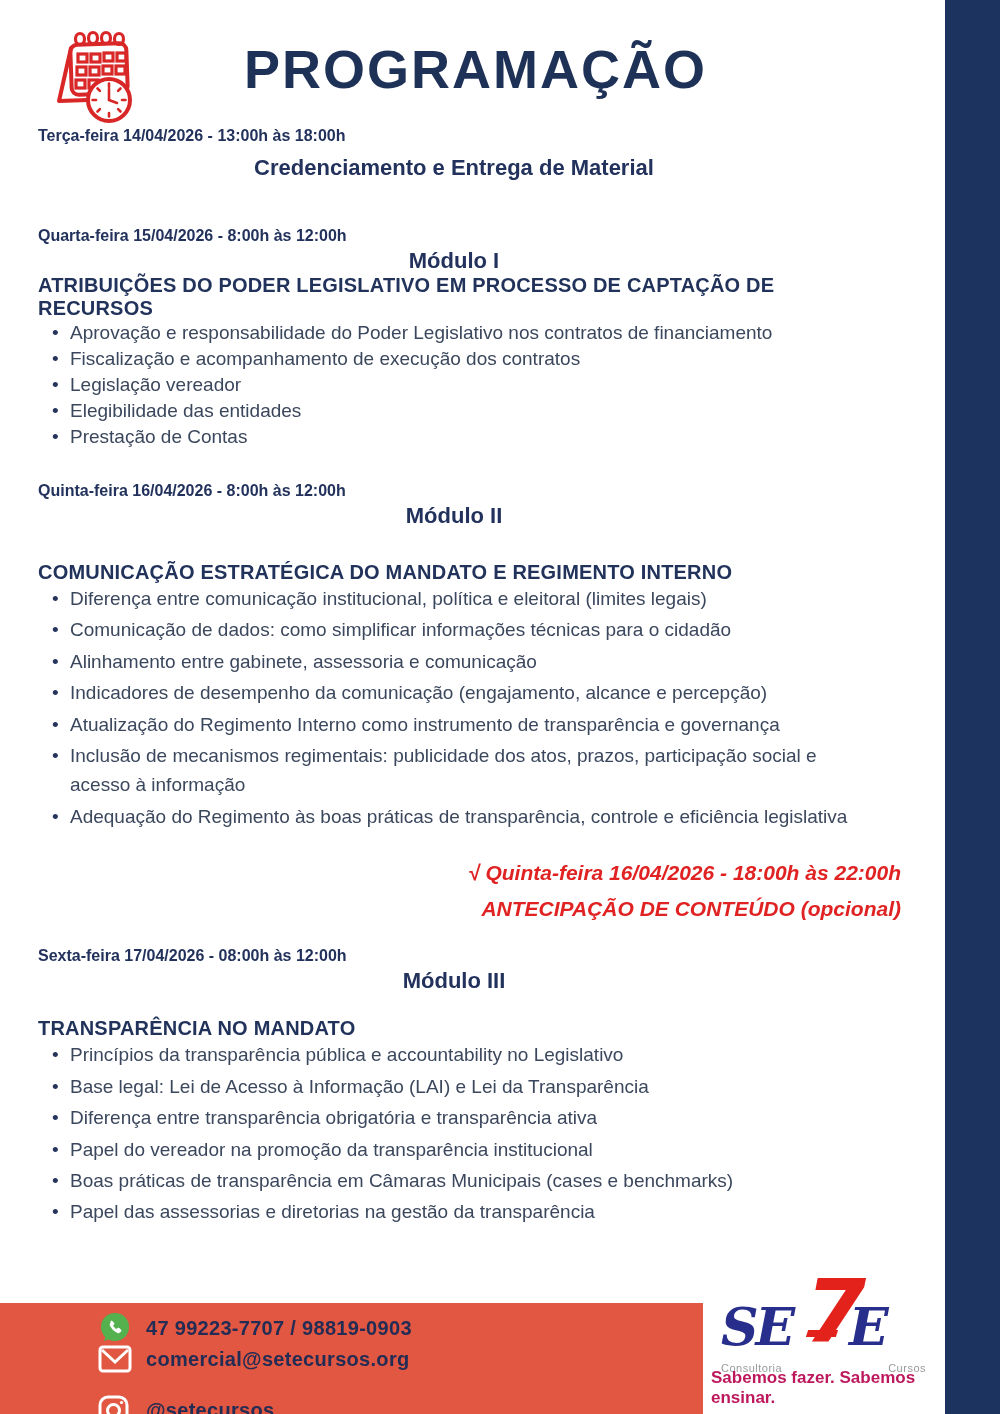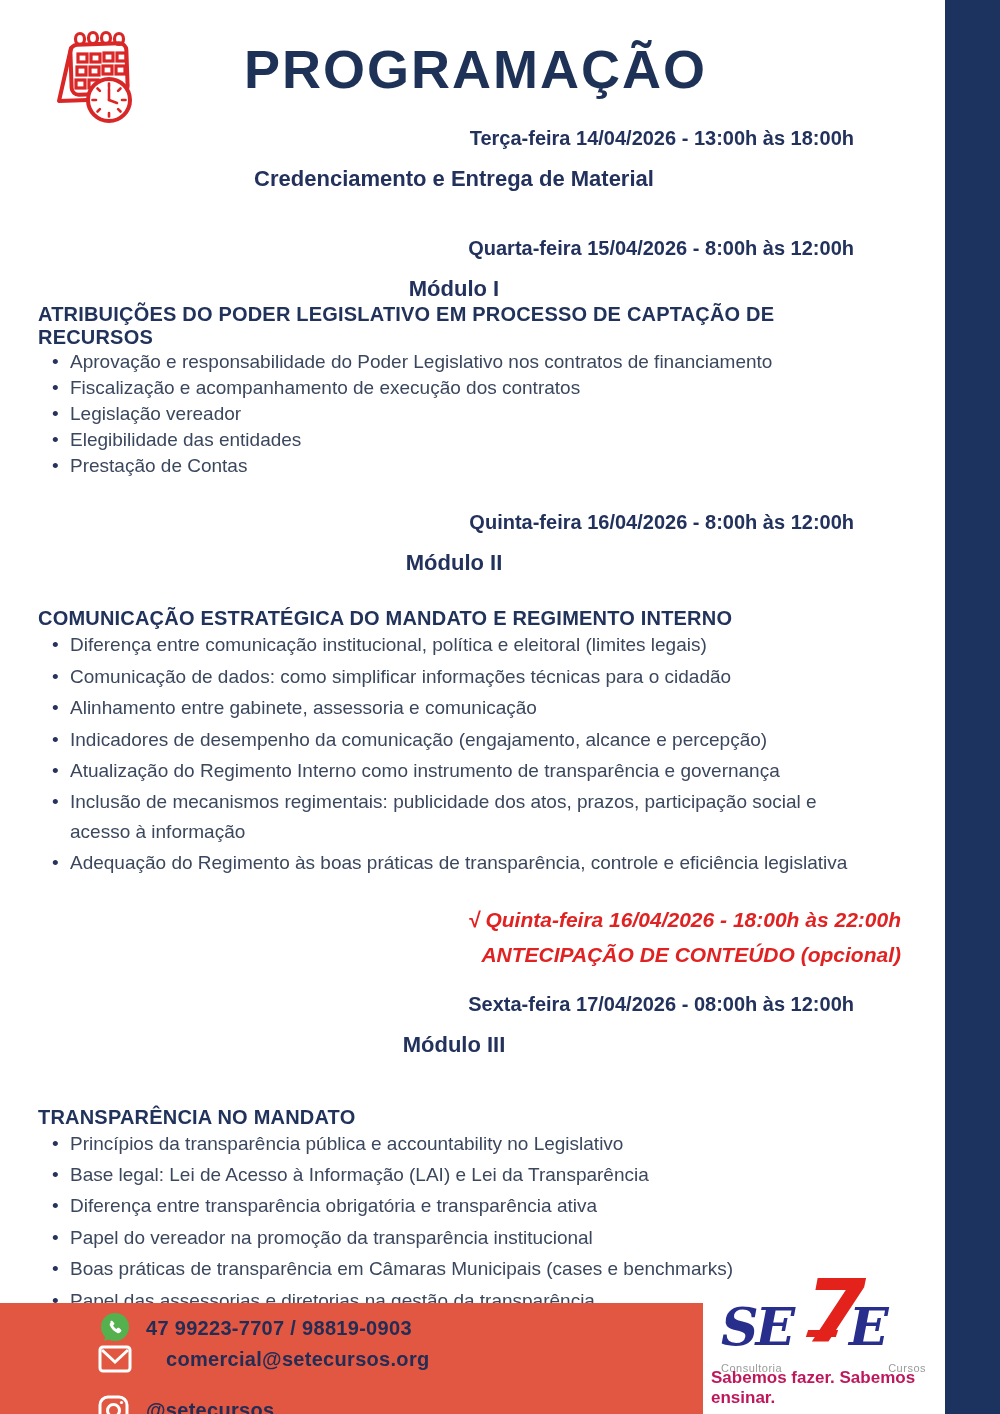--- a/index.html
+++ b/index.html
@@ -14,51 +14,51 @@
   
   .header{position:relative;height:112px;padding-left:6px;}
   .cal-icon{position:absolute;left:52px;top:30px;}
   .page-title{
     margin:0;padding-top:42px;text-align:center;
     font-size:54px;font-weight:800;letter-spacing:2px;color:#1e3156;line-height:1;
   }
 
   
   .session{padding:0 75px 0 38px;}
-  .day-heading{font-size:20px;font-weight:700;color:#22325c;line-height:1.2;margin:16px;text-align:right;}
+  .day-heading{font-size:16px;font-weight:700;color:#22325c;line-height:1.2;margin:0;}
   .centered-line{font-size:22px;font-weight:700;color:#22325c;text-align:center;margin:0;line-height:1.2;}
   .topic-heading{font-size:20px;font-weight:700;color:#21325b;margin:0;line-height:1.15;letter-spacing:0.2px;}
   ul.bullets{list-style:none;margin:0;padding:0;color:#3b475d;font-size:19px;}
   ul.bullets li{position:relative;padding-left:32px;}
   ul.bullets li::before{content:"•";position:absolute;left:14px;top:0;color:#26335a;}
   ul.bullets.tight li{line-height:1.37;margin-bottom:0;}
   ul.bullets.loose li{line-height:1.55;margin-bottom:2px;}
 
   .s1-heading{margin-top:14px;}
   .s1-sub{margin-top:10px;}
   .s2-heading{margin-top:44px;}
   .module-line{margin-top:3px;}
   .s2-topic{}
   .s2-bullets{margin-top:13px;}
   .s3-heading{margin-top:31px;}
   .s3-topic{margin-top:31px;}
   .s3-bullets{margin-top:15px;}
   .notice{margin-top:24px;padding-right:44px;text-align:right;color:#e02222;
           font-size:21px;font-weight:700;font-style:italic;line-height:1.7;}
   .s4-heading{margin-top:19px;}
-  .s4-topic{margin-top:47px;}
+  .s4-topic{margin-top:23px;}
   .s4-bullets{margin-top:20px;}
 
   
   .footer-bar{position:absolute;left:0;bottom:0;width:703px;height:111px;background:#e15742;}
   .contact-row{position:absolute;left:98px;display:flex;align-items:center;}
   .contact-row .cicon{width:36px;display:flex;justify-content:flex-start;}
   .contact-row .ctext{margin-left:12px;font-size:20px;font-weight:700;color:#232c54;letter-spacing:0.3px;}
   .row-phone{top:8px;}
-  .row-email{top:42px;gap:20px;}
+  .row-email{top:42px;}
   .row-insta{top:92px;}
 
   
   .logo-box{position:absolute;left:703px;bottom:0;width:242px;height:124px;background:#ffffff;}
   .logo-word{position:absolute;left:18px;top:-6px;width:210px;height:84px;}
   .logo-se{position:absolute;left:0;top:12px;font-family:"DejaVu Serif", serif;font-style:italic;
            font-weight:700;font-size:52px;color:#282e8c;letter-spacing:-3px;}
   .logo-e{position:absolute;left:128px;top:12px;font-family:"DejaVu Serif", serif;font-style:italic;
           font-weight:700;font-size:52px;color:#282e8c;}
   .logo-seven{position:absolute;left:84px;top:-16px;font-family:"DejaVu Sans", sans-serif;font-style:italic;

